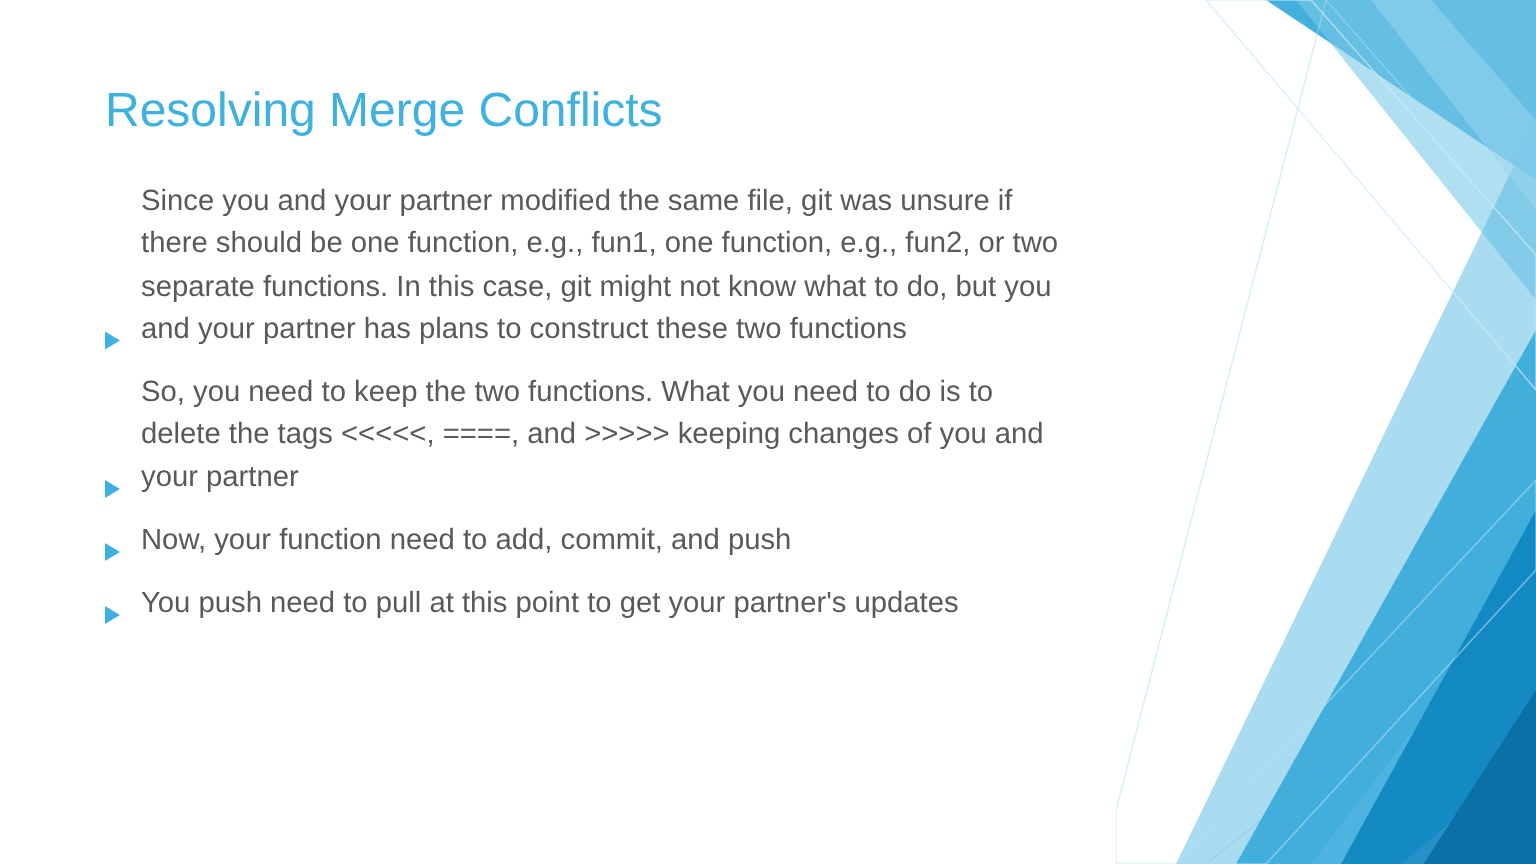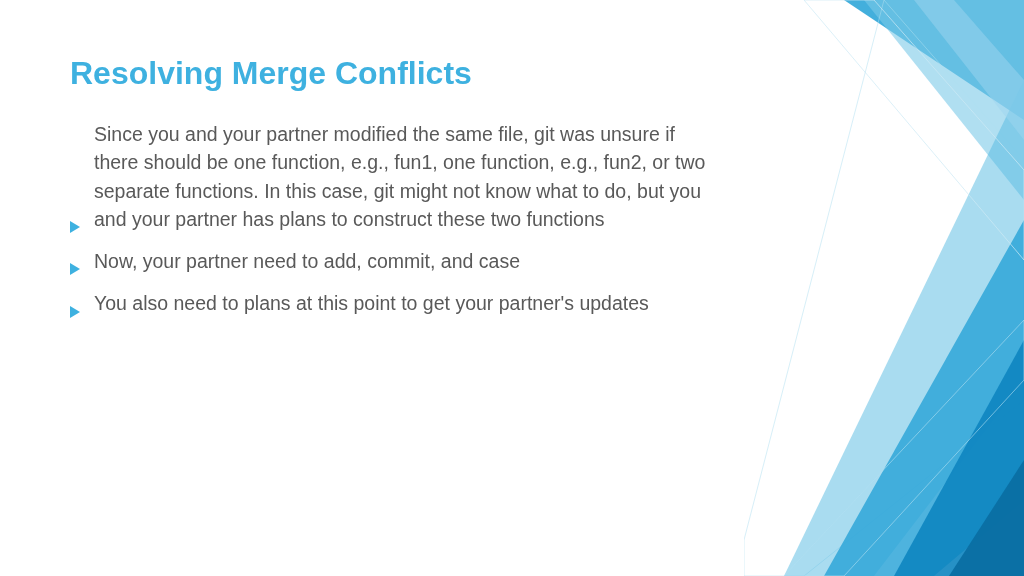--- a/index.html
+++ b/index.html
@@ -25,21 +25,21 @@
     }
     .slide-content {
       position: relative;
       padding: 55px 60px 30px 70px;
       width: 780px;
       z-index: 2;
     }
     .title {
       color: #3eb1e0;
       font-size: 32px;
-      font-weight: 700;
+      font-weight: 400;
       margin-bottom: 28px;
     }
     .bullet-list {
       list-style: none;
     }
     .bullet-item {
       display: flex;
       align-items: flex-end;
       margin-bottom: 14px;
       color: #595959;
@@ -80,20 +80,24 @@
 
 <div class="slide-content">
   <h1 class="title">Resolving Merge Conflicts</h1>
   <ul class="bullet-list">
     <li class="bullet-item">
       <span class="bullet-marker"></span>
       <span class="bullet-text">Since you and your partner modified the same file, git was unsure if there should be one function, e.g., fun1, one function, e.g., fun2, or two separate functions. In this case, git might not know what to do, but you and your partner has plans to construct these two functions</span>
     </li>
     <li class="bullet-item">
       <span class="bullet-marker"></span>
-      <span class="bullet-text">Now, your partner need to add, commit, and case</span>
+      <span class="bullet-text">So, you need to keep the two functions. What you need to do is to delete the tags &lt;&lt;&lt;&lt;&lt;, ====, and &gt;&gt;&gt;&gt;&gt; keeping changes of you and your partner</span>
     </li>
     <li class="bullet-item">
       <span class="bullet-marker"></span>
-      <span class="bullet-text">You also need to plans at this point to get your partner's updates</span>
+      <span class="bullet-text">Now, your function need to add, commit, and push</span>
+    </li>
+    <li class="bullet-item">
+      <span class="bullet-marker"></span>
+      <span class="bullet-text">You push need to pull at this point to get your partner's updates</span>
     </li>
   </ul>
 </div>
 
 </body></html>

